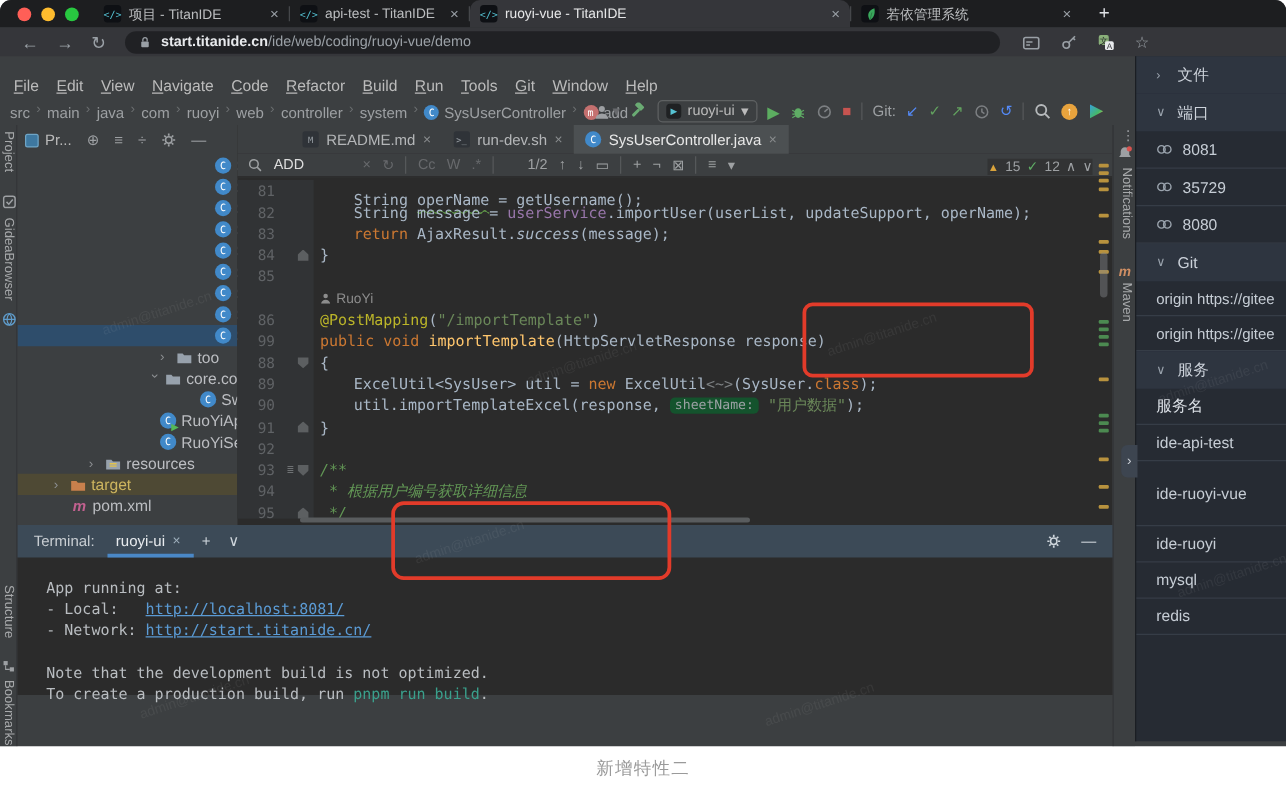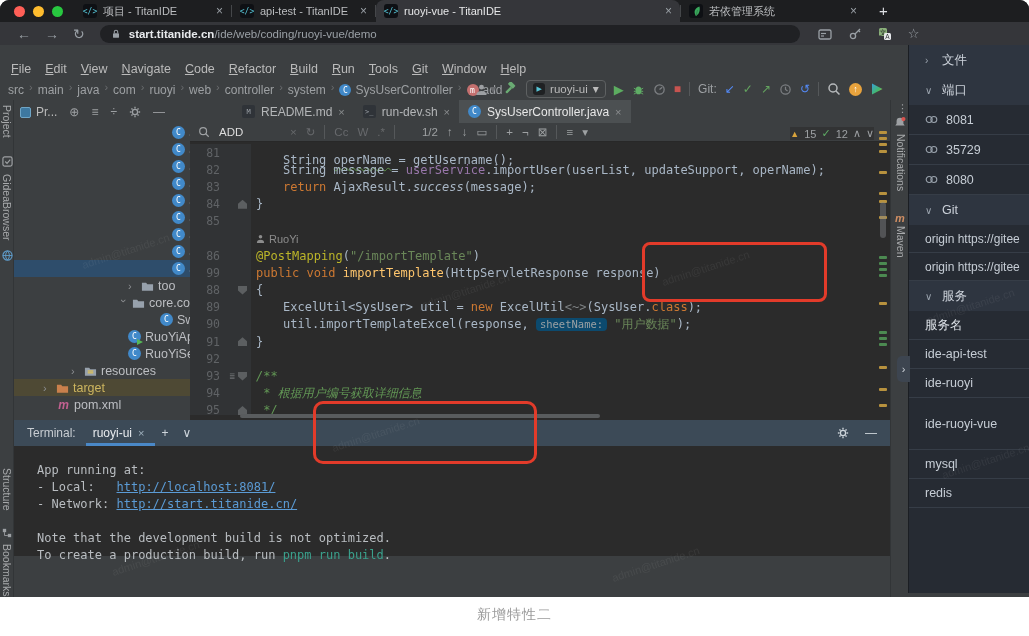--- a/index.html
+++ b/index.html
@@ -87,21 +87,21 @@
   .gic { color:#6e7173; font-size:9px; }
   .fold { width:9px; height:9px; background:#5c5f61; flex:none; }
   .fold.up { clip-path:polygon(50% 0,100% 45%,100% 100%,0 100%,0 45%); }
   .fold.down { clip-path:polygon(0 0,100% 0,100% 55%,50% 100%,0 55%); }
   .ctext { white-space:pre; display:flex; align-items:center; }
   .p{color:#a9b7c6}.k{color:#cc7832}.s{color:#6a8759}.a{color:#bbb529}.f{color:#9876aa}
   .m{color:#ffc66d}.i{color:#a9b7c6;font-style:italic}.c2{color:#629755;font-style:italic}
   .au{color:#8c8c8c;font-size:11px;font-family:"Liberation Sans",sans-serif}
   .d{color:#7d8183}
   .u{color:#a9b7c6;text-decoration:underline wavy #5c9246 1px;text-underline-offset:3px}
-  .h{background:#0c4a6e;color:#9aa0a3;border-radius:4px;padding:0 4px;font-size:10.5px;height:13px;line-height:13px;display:inline-block}
+  .h{background:#14532d;color:#9aa0a3;border-radius:4px;padding:0 4px;font-size:10.5px;height:13px;line-height:13px;display:inline-block}
   .insp { position:absolute; right:16px; top:27px; display:flex; align-items:center; gap:5px; font-size:11px; color:#9da0a3; background:rgba(43,43,43,.6); }
   .insp .w { color:#d9a33c; font-size:9px; }
   .insp .ok { color:#5fad65; }
   .stripe { position:absolute; right:2px; top:26px; width:9px; height:288px; }
   .smark { position:absolute; left:0; width:8px; height:3px; border-radius:1px; }
   .smark.sy{background:#b8923e}.smark.sg{background:#4c8a51}
   .sthumb { position:absolute; left:1px; width:6px; height:36px; background:rgba(130,134,137,.45); border-radius:3px; }
   .hscroll { position:absolute; left:50px; bottom:2px; width:360px; height:4px; background:#595c5e; border-radius:2px; }
 
   
@@ -741,25 +741,25 @@
         <div class="sect-h">
           <span class="chev">∨</span>
           <span>服务</span>
         </div>
         <div class="srow svchead">
           <span>服务名</span>
         </div>
         <div class="srow svc">
           <span>ide-api-test</span>
         </div>
+        <div class="srow svc" style="height: 52px;">
+          <span>ide-ruoyi-vue</span>
+        </div>
         <div class="srow svc">
           <span>ide-ruoyi</span>
-        </div>
-        <div class="srow svc" style="height: 52px;">
-          <span>ide-ruoyi-vue</span>
         </div>
         <div class="srow svc">
           <span>mysql</span>
         </div>
         <div class="srow svc">
           <span>redis</span>
         </div>
       </div>
     <div class="side-handle">›</div>
 

